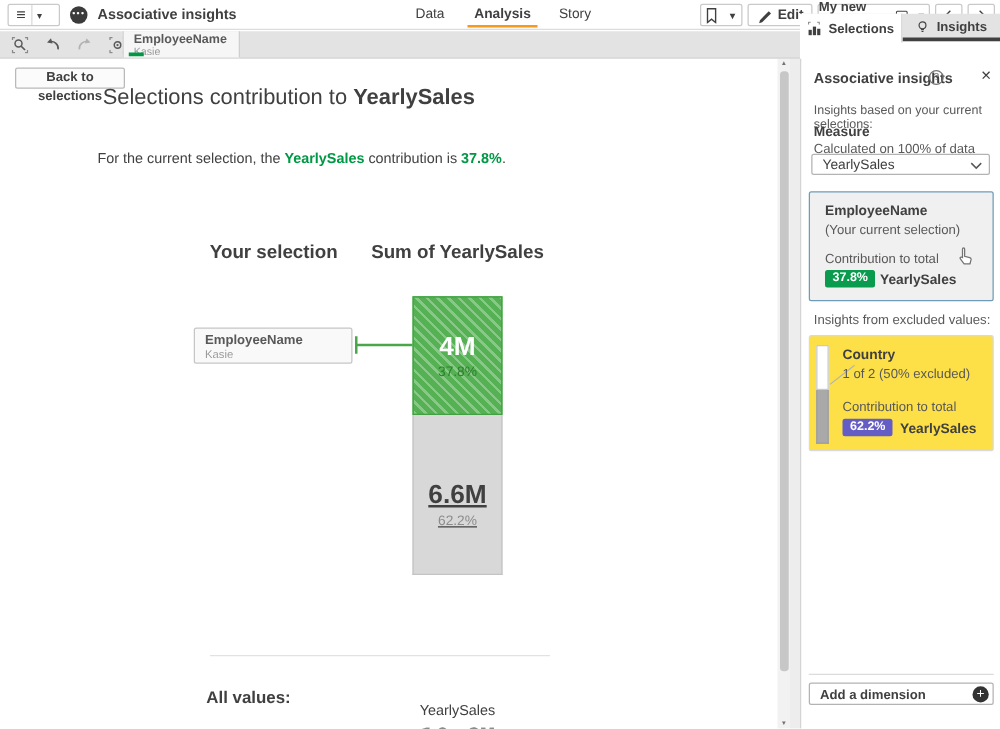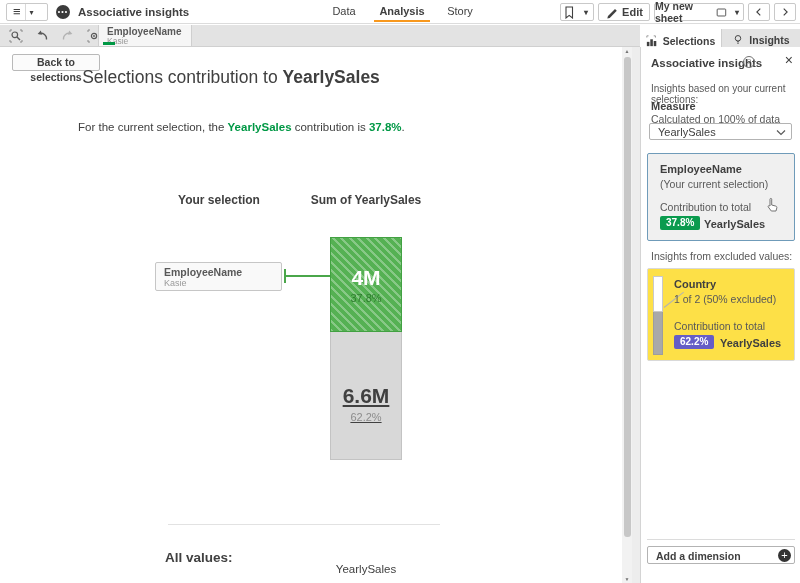--- a/index.html
+++ b/index.html
@@ -36,21 +36,21 @@
   .chip-value { position:absolute; left:8px; top:11px; font-size:8.5px; color:#999; }
   .chip-ind { position:absolute; left:4px; bottom:1px; width:12px; height:3px; background:#009845; }
 
   
   .main { position:absolute; left:0; top:47px; width:622px; height:536px; background:#fff; }
   .back-btn { position:absolute; left:12px; top:7px; width:88px; height:17px; background:#fbfbfb; border:1px solid #b9b9b9; border-radius:2px; font-size:10.5px; font-weight:bold; color:#404040; text-align:center; line-height:15px; cursor:pointer; }
   .h1 { position:absolute; left:0; top:20px; width:462px; text-align:center; font-size:17.5px; color:#404040; }
   .h1 b { font-weight:bold; }
   .summary { position:absolute; left:78px; top:74px; font-size:11.5px; color:#404040; }
   .green-txt { color:#009845; font-weight:bold; }
-  .col-header { position:absolute; top:146px; font-size:12px; font-weight:bold; color:#404040; text-align:center; }
+  .col-header { position:absolute; top:146px; font-size:15px; font-weight:bold; color:#404040; text-align:center; }
   .col-left { left:148px; width:142px; }
   .col-right { left:284px; width:164px; }
   .sel-box { position:absolute; left:155px; top:215px; width:127px; height:29px; background:#f9f9f9; border:1px solid #c6c6c6; border-radius:2px; cursor:pointer; }
   .sel-box-field { position:absolute; left:8px; top:3px; font-size:10.5px; font-weight:bold; color:#595959; }
   .sel-box-value { position:absolute; left:8px; top:15px; font-size:9px; color:#9a9a9a; }
   .conn-line { position:absolute; left:285px; top:228px; width:45px; height:2px; background:#4aa64a; }
   .conn-tick { position:absolute; left:284px; top:222px; width:2px; height:14px; background:#4aa64a; }
   .bar-selected { position:absolute; left:330px; top:190px; width:72px; height:95px; background:#55b153;
     background-image:repeating-linear-gradient(45deg, rgba(255,255,255,.3) 0 2px, rgba(255,255,255,0) 2px 6px);
     border:1px solid #42a142; text-align:center; }
@@ -66,21 +66,21 @@
 
   
   .scrollbar { position:absolute; left:622px; top:47px; width:10px; height:536px; background:#f2f2f2; }
   .sb-arrow { position:absolute; left:0; width:10px; font-size:5px; color:#737373; text-align:center; cursor:pointer; }
   .sb-up { top:1px; }
   .sb-down { bottom:1px; }
   .sb-thumb { position:absolute; left:1.5px; top:10px; width:7px; height:480px; background:#c7c7c7; border-radius:3px; cursor:pointer; }
   .gap-strip { position:absolute; left:632px; top:47px; width:8px; height:536px; background:#ededed; }
 
   
-  .panel-tabbar { position:absolute; left:640px; top:29px; width:160px; height:22px; background:#e3e3e3; border-bottom:3px solid #404040; }
+  .panel-tabbar { position:absolute; left:640px; top:11px; width:160px; height:22px; background:#e3e3e3; border-bottom:3px solid #404040; }
   .ptab { position:absolute; top:0; height:22px; display:flex; align-items:center; justify-content:center; gap:5px; font-size:10.5px; font-weight:bold; color:#404040; cursor:pointer; }
   .ptab-active { left:0; width:82px; background:#fff; border-right:1px solid #cfcfcf; height:23px; }
   .ptab-inactive { left:82px; width:78px; }
   .panel { position:absolute; left:640px; top:47px; width:160px; height:536px; background:#fff; border-left:1px solid #d4d4d4; }
   .panel-title { position:absolute; left:10px; top:10px; font-size:11.5px; font-weight:bold; color:#404040; }
   .help-icon { position:absolute; left:102px; top:9px; width:12px; height:12px; border:1px solid #737373; border-radius:50%; font-size:8px; color:#737373; text-align:center; line-height:10px; cursor:pointer; }
   .close-icon { position:absolute; right:7px; top:5px; font-size:14px; color:#404040; cursor:pointer; }
   .panel-sub { position:absolute; left:10px; top:36px; width:146px; font-size:10px; color:#595959; }
   .measure-label { position:absolute; left:10px; top:53px; font-size:11px; font-weight:bold; color:#404040; }
   .measure-note { position:absolute; left:10px; top:66px; font-size:10.5px; color:#595959; }

